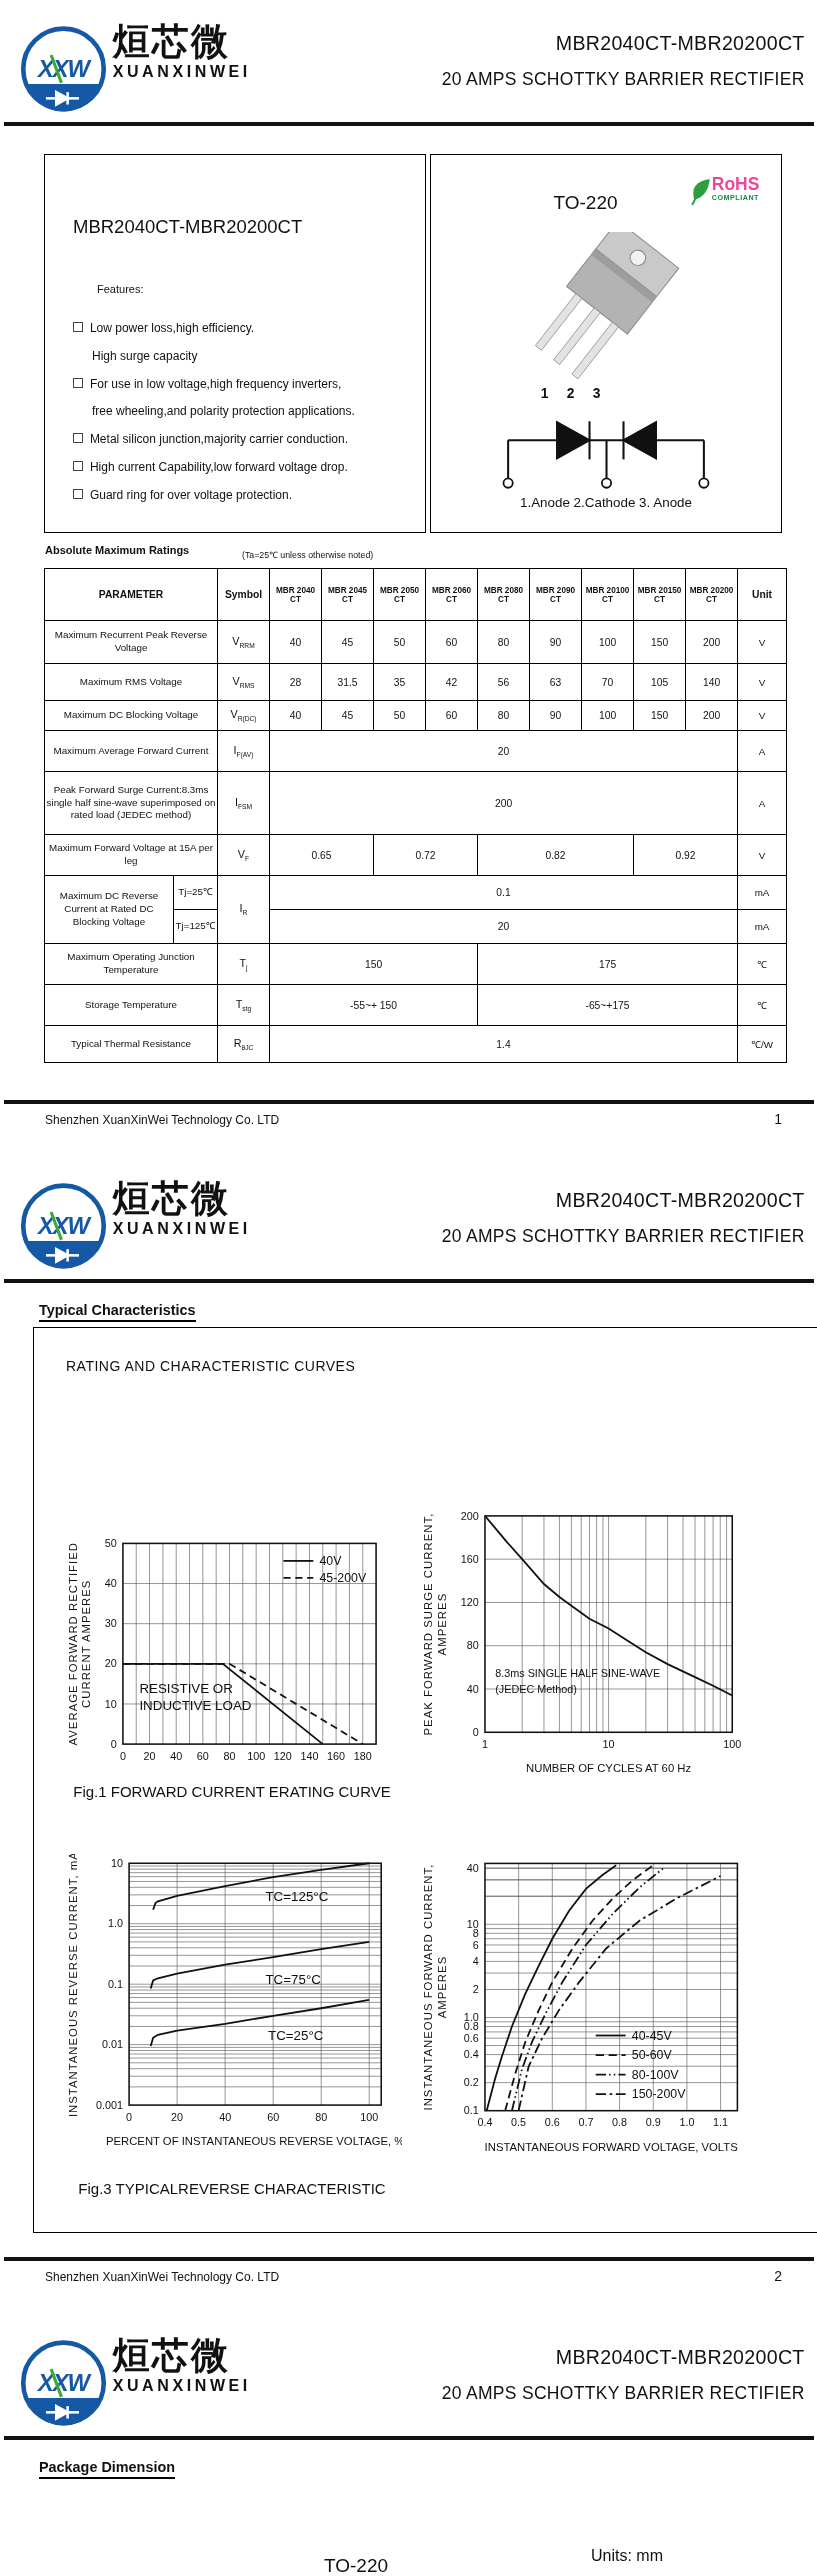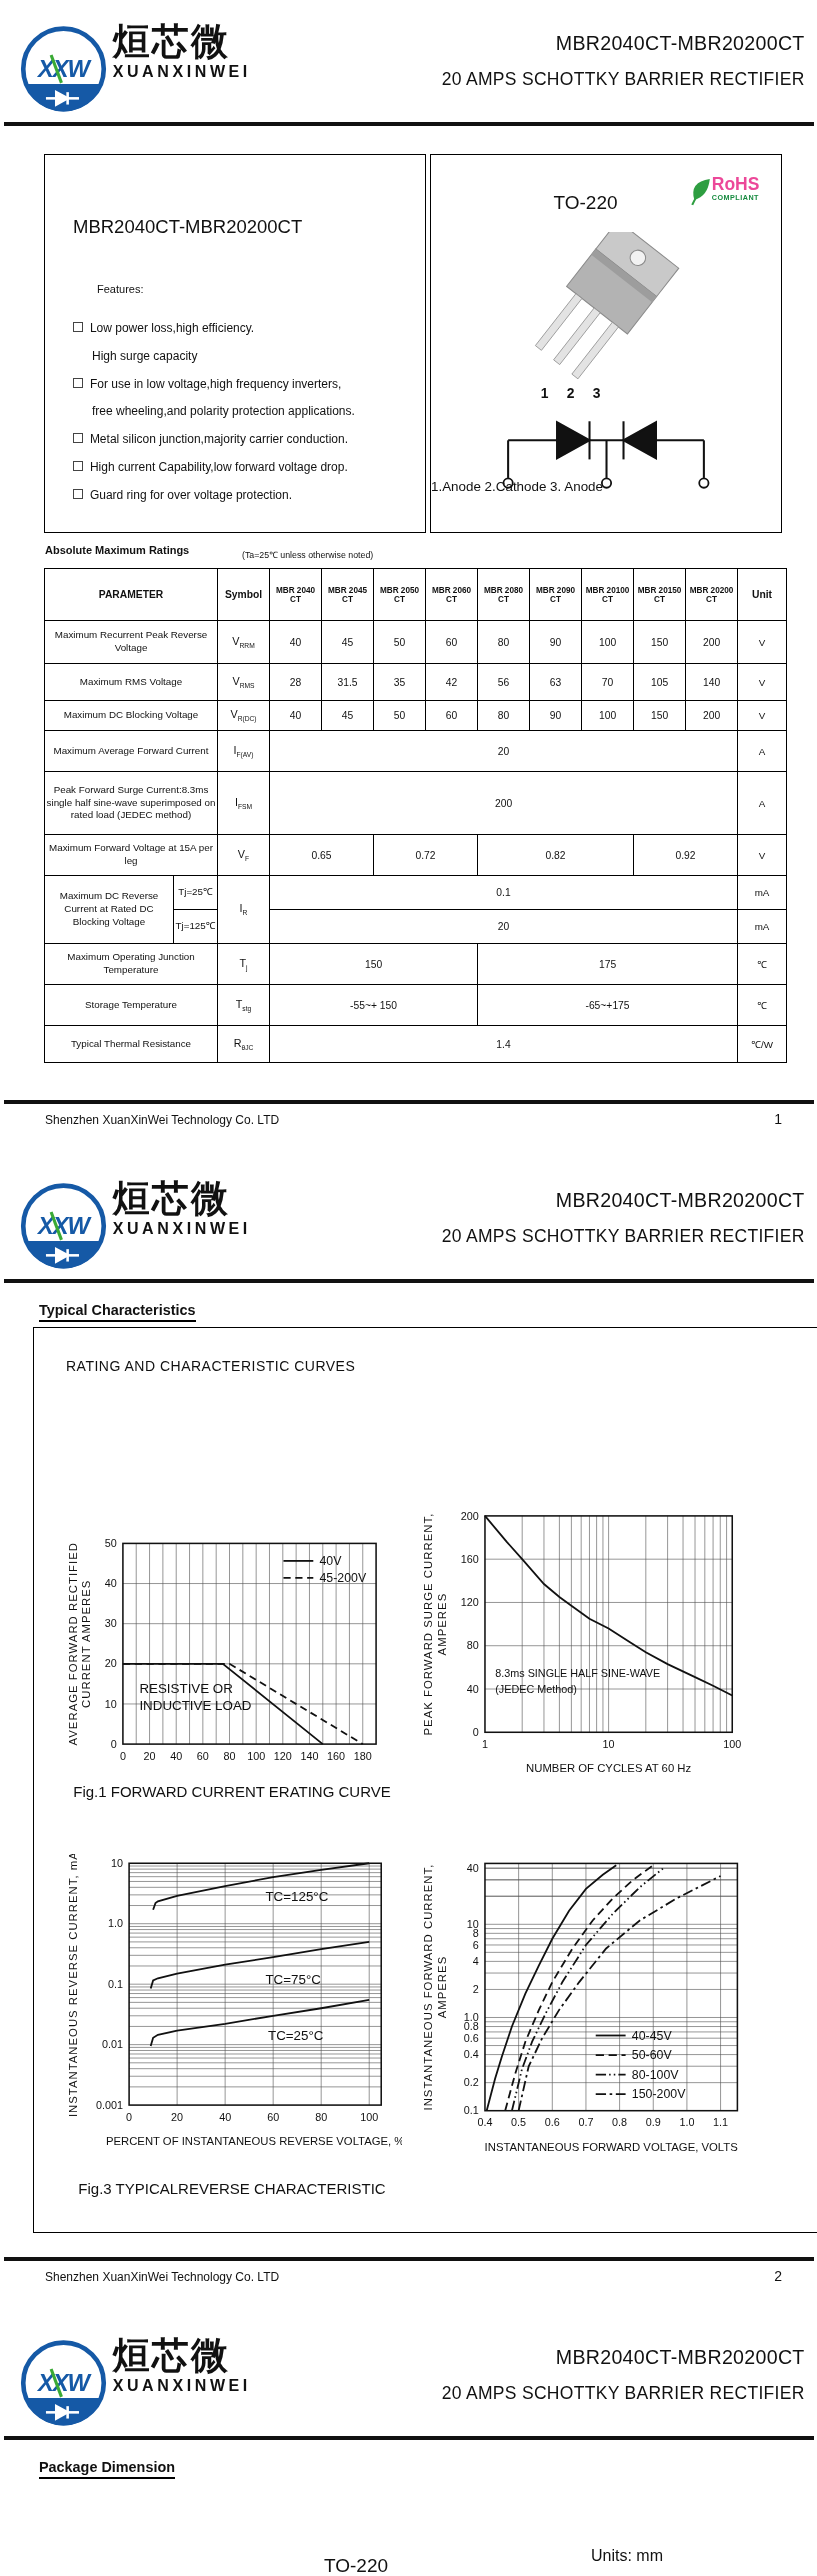--- a/index.html
+++ b/index.html
@@ -27,21 +27,21 @@
   .feat-title{position:absolute;left:28px;top:128px;font-size:11px;margin-left:24px;}
   .feat-row{position:absolute;left:28px;font-size:12px;white-space:nowrap;}
   .feat-row.cont{left:47px;}
   .cbx{display:inline-block;width:7.7px;height:7.7px;border:1px solid #444;margin-right:7.2px;}
   .to220-label{position:absolute;left:77px;top:37px;width:155px;text-align:center;font-size:19px;}
   .rohs{position:absolute;right:21.6px;top:20.6px;display:flex;align-items:flex-start;}
   .rohs-t1{font-size:17.5px;font-weight:bold;color:#ec4899;line-height:1;}
   .rohs-t2{font-size:7.2px;font-weight:bold;color:#168a3f;letter-spacing:0.5px;}
   .pkg3d{position:absolute;left:49px;top:77px;}
   .diode-sch{position:absolute;left:46px;top:257px;}
-  .pin-labels{position:absolute;left:0;top:324px;width:100%;font-size:13.4px;}
+  .pin-labels{position:absolute;left:0;top:340px;width:100%;text-align:center;font-size:13.4px;}
   .amr-title{position:absolute;left:45px;top:544px;font-size:11px;font-weight:bold;}
   .amr-note{position:absolute;left:242px;top:549px;font-size:8.8px;}
   
   table.ratings{position:absolute;left:44px;top:568px;width:737px;border-collapse:collapse;table-layout:fixed;border:1.5px solid #000;}
   table.ratings td,table.ratings th{border:1.3px solid #000;text-align:center;vertical-align:middle;padding:1px 1.5px;font-weight:normal;}
   table.ratings th{font-size:10.3px;font-weight:bold;}
   table.ratings th.part{font-size:8.2px;}
   td.pm{font-size:9.8px;line-height:1.3;}
   td.vl{font-size:10.3px;}
   td.un{font-size:9.8px;}

